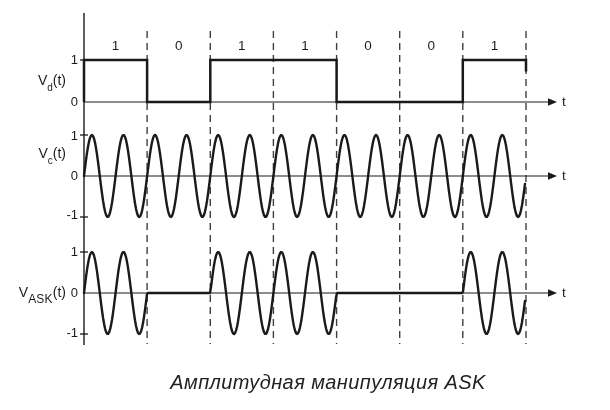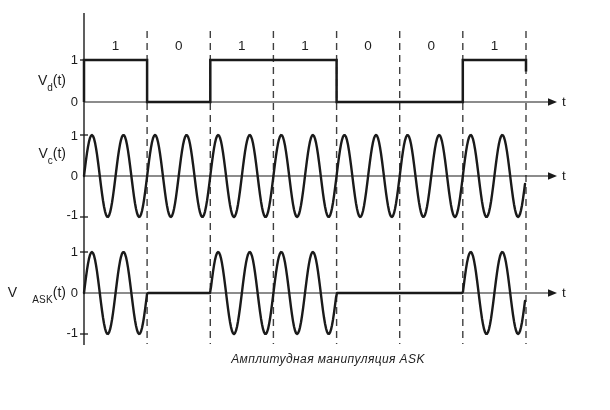--- a/index.html
+++ b/index.html
@@ -7,24 +7,24 @@
     position:relative;width:610px;height:410px;background:#ffffff;overflow:hidden;
     font-family:"Liberation Sans",sans-serif;color:#1c1c1c;
   }
   .figure svg{position:absolute;left:0;top:0;}
   .lbl{position:absolute;font-size:13px;line-height:15px;white-space:nowrap;color:#1c1c1c;}
   .ytick{width:30px;text-align:right;}
   .bitlbl{transform:translateX(-50%);font-size:13.5px;}
   .tlbl{font-size:13.5px;}
   .panel-label{position:absolute;left:0;width:66px;text-align:right;font-size:14px;line-height:16px;white-space:nowrap;}
   .panel-label sub{font-size:10px;line-height:0;position:relative;bottom:-2px;}
-  .panel-label sub.small-caps-sub{font-size:10px;letter-spacing:.2px;margin-left:15px;}
+  .panel-label sub.small-caps-sub{font-size:12px;letter-spacing:.2px;}
   .caption{
-    position:absolute;left:328px;top:352px;transform:translateX(-50%);
-    font-style:italic;font-size:12px;letter-spacing:.4px;color:#222;white-space:nowrap;
+    position:absolute;left:328px;top:371px;transform:translateX(-50%);
+    font-style:italic;font-size:20px;letter-spacing:.4px;color:#222;white-space:nowrap;
   }
 </style>
 </head>
 <body>
 
 <div class="figure">
   <div id="svg-holder">
       <svg width="610" height="410" viewBox="0 0 610 410">
         <line x1="147.1" y1="31" x2="147.1" y2="344" stroke="#3f3f3f" stroke-width="1.4" stroke-dasharray="7 5"></line>
         <line x1="210.3" y1="31" x2="210.3" y2="344" stroke="#3f3f3f" stroke-width="1.4" stroke-dasharray="7 5"></line>

